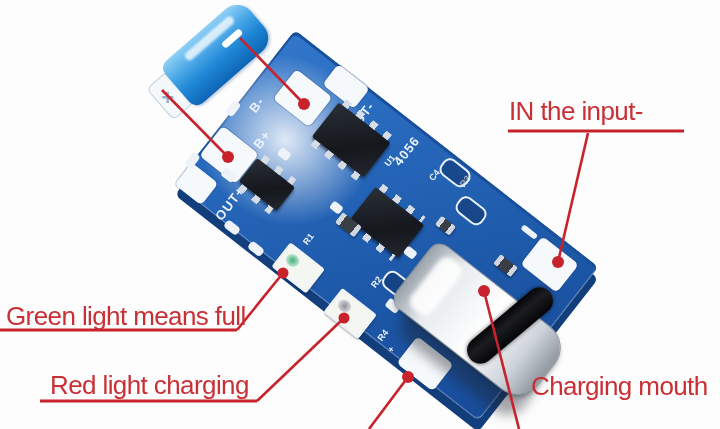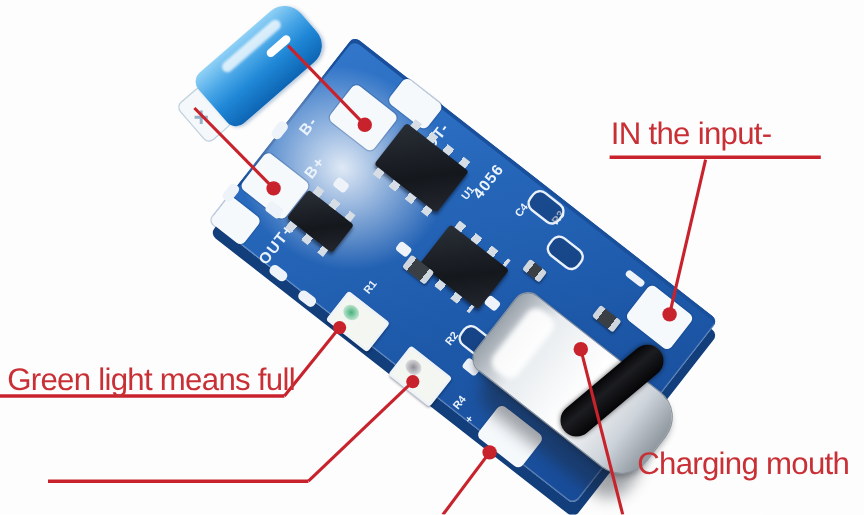--- a/index.html
+++ b/index.html
@@ -158,17 +158,18 @@
       <circle cx="558" cy="262" r="6"></circle>
       <circle cx="283" cy="273" r="5.5"></circle>
       <circle cx="344" cy="318" r="5.5"></circle>
       <circle cx="484" cy="291" r="6"></circle>
       <circle cx="408" cy="377" r="6"></circle>
     </g>
   </svg>
 
   <div class="callout lbl" style="left:6px;top:301px;">Green light means full</div>
   <div class="callout lbl" style="left:509px;top:96px;">IN the input-</div>
+  <div class="callout lbl" style="left:50px;top:370px;">Red light charging</div>
   <div class="callout lbl two" style="left:531px;top:371px;">
     <div>Charging mouth</div>
   </div>
 
 </div>
 
 </body></html>

